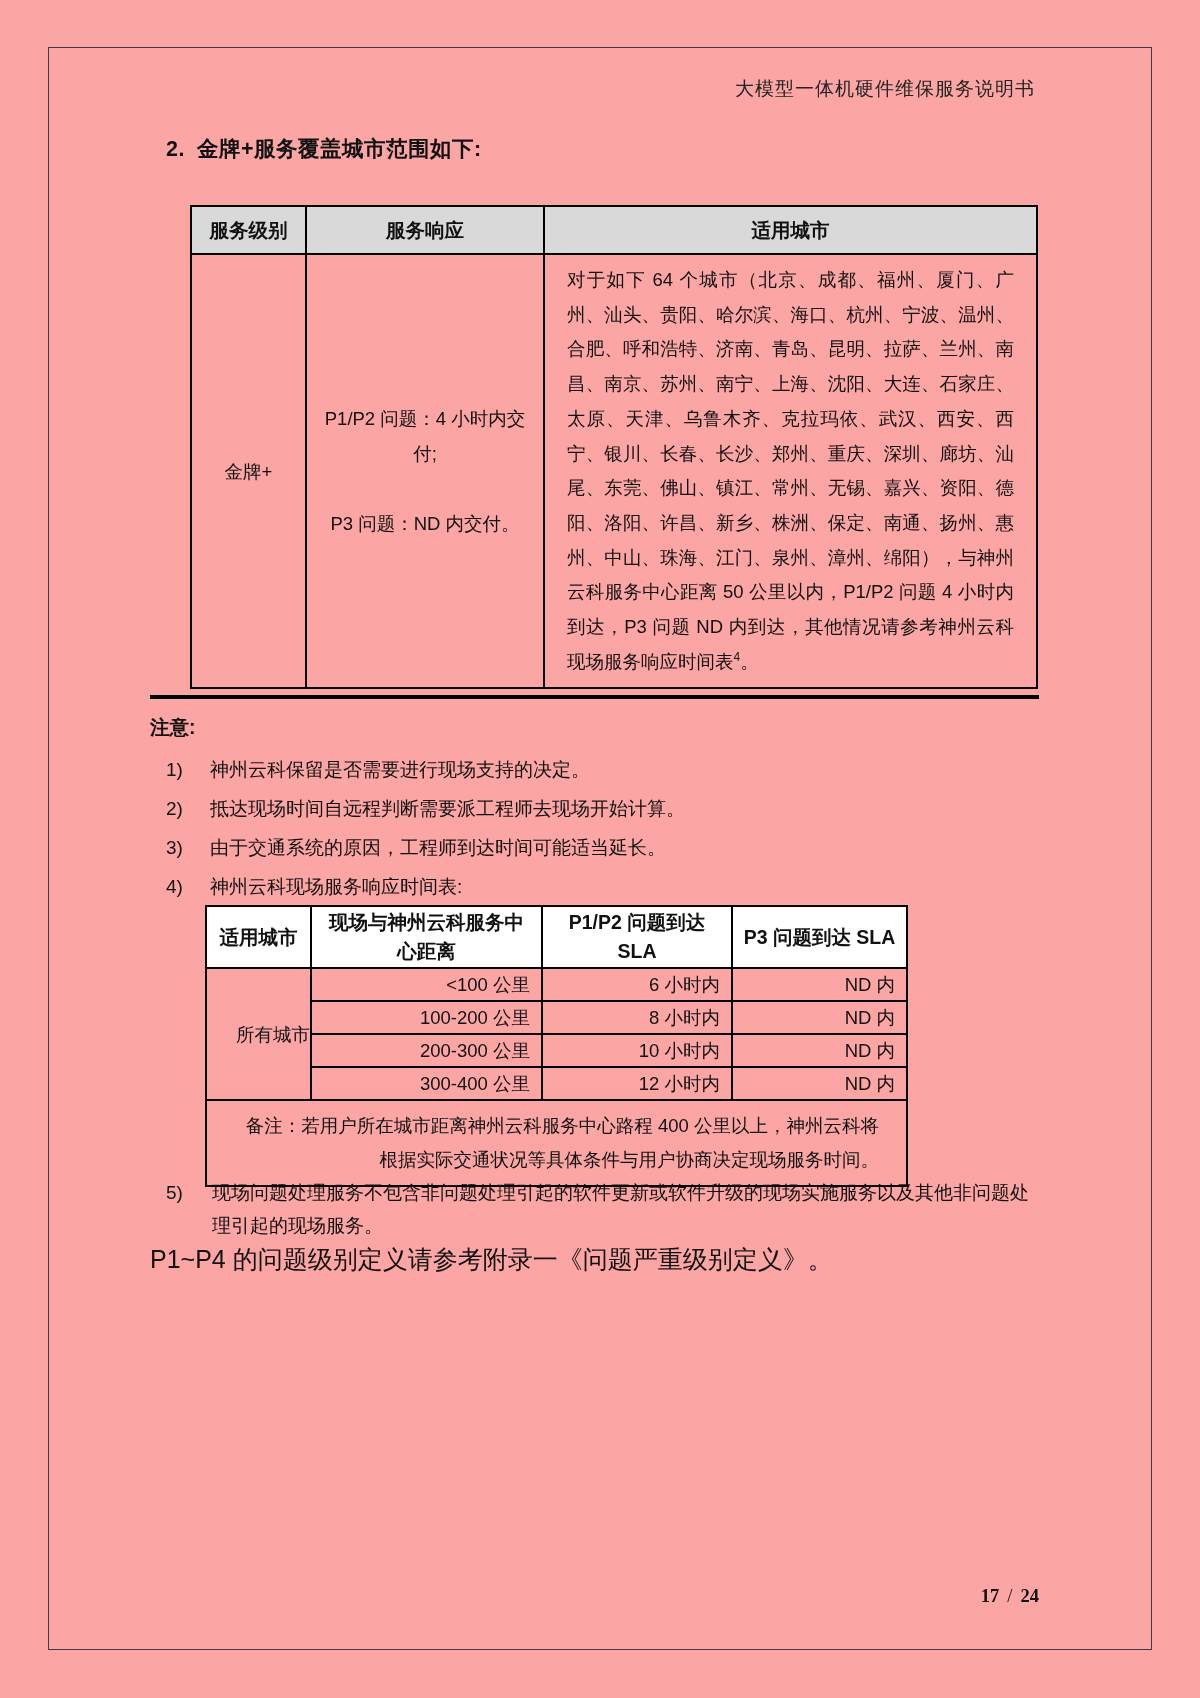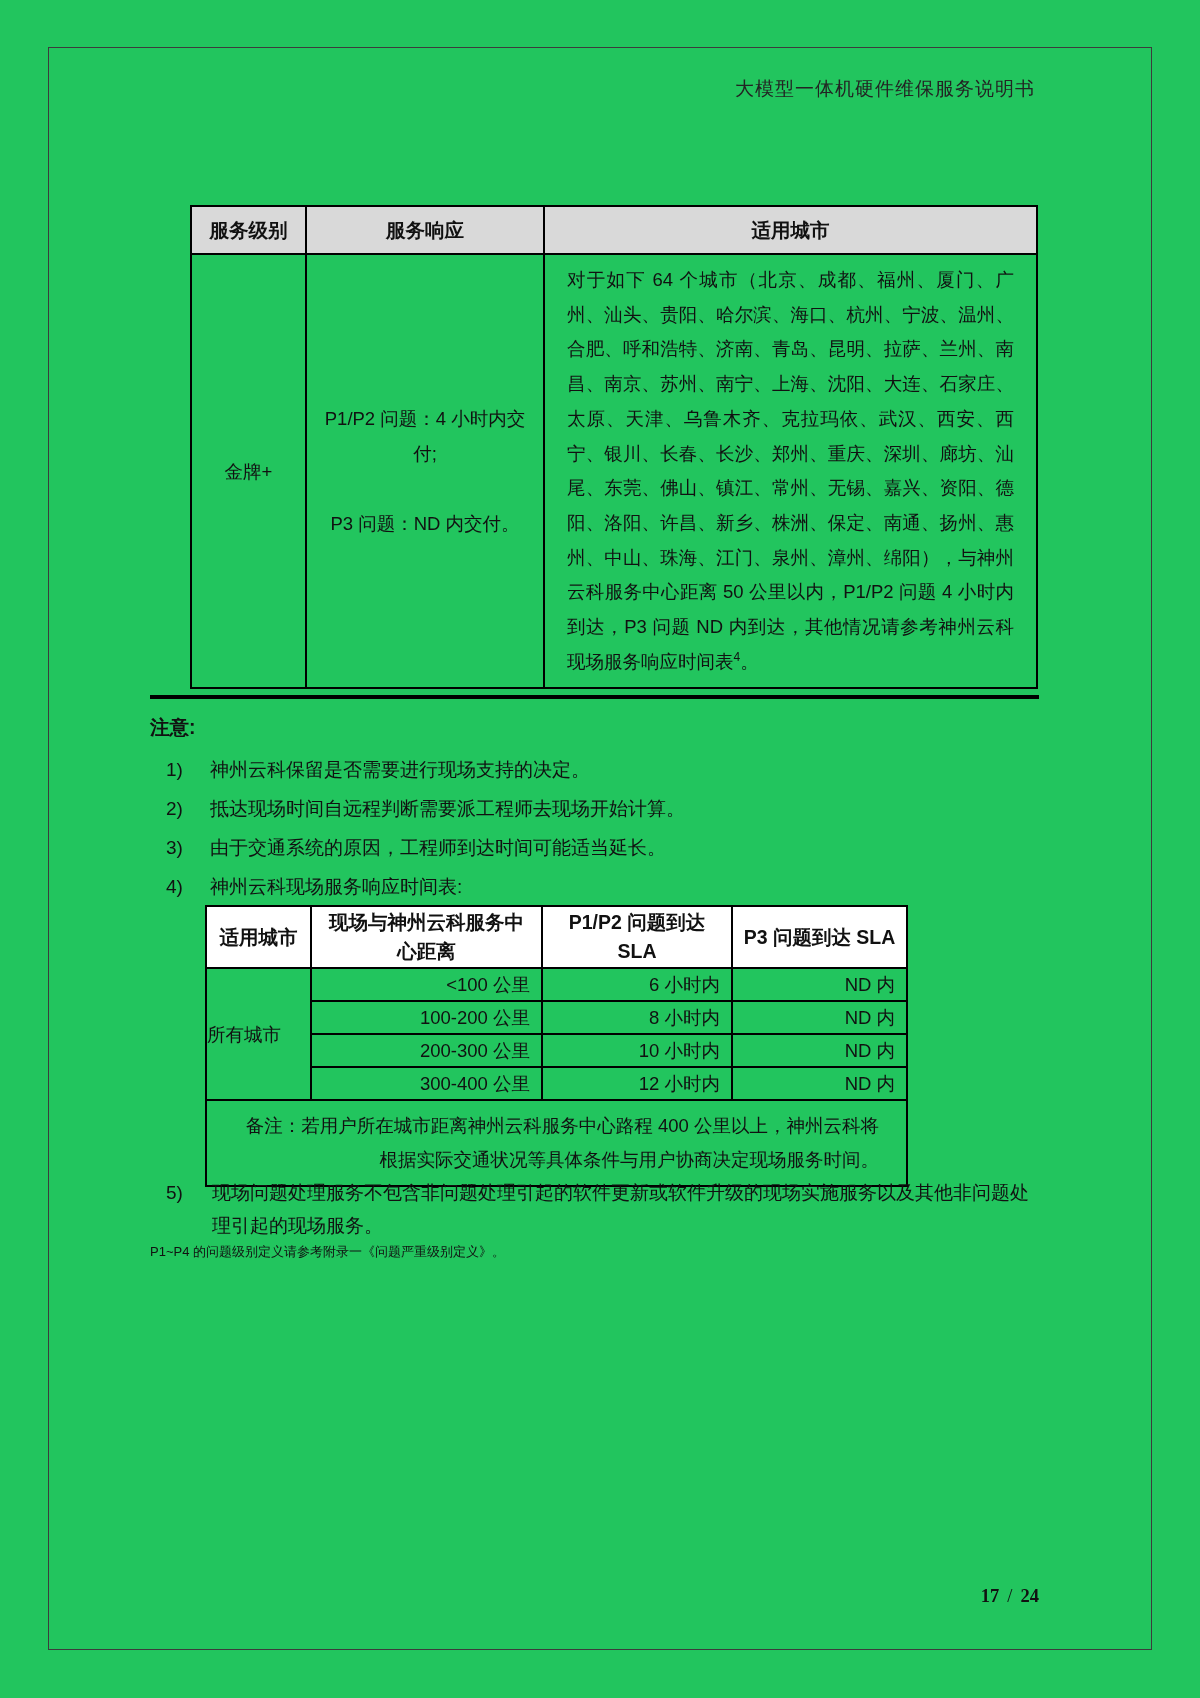--- a/index.html
+++ b/index.html
@@ -1,18 +1,18 @@
 <!DOCTYPE html>
 <html><head>
 <meta charset="utf-8">
 <style>
   * { box-sizing: border-box; }
   body { margin: 0; background: #ffffff; }
   .page {
-    position: relative; width: 1200px; height: 1698px; background: #22c55e;
+    position: relative; width: 1200px; height: 1698px; background: #fca5a5;
     font-family: "Liberation Sans", "DejaVu Sans", sans-serif; color: #111;
     overflow: hidden;
   }
   .page-frame {
     position: absolute; left: 48px; top: 47px; width: 1104px; height: 1603px;
     border: 1px solid #3c3c3c; pointer-events: none;
   }
   .doc-header {
     position: absolute; top: 76px; left: 150px; width: 885px; text-align: right;
     font-family: "Liberation Serif", "DejaVu Serif", serif; font-size: 19px;
@@ -54,44 +54,47 @@
   
   .t2 {
     position: absolute; left: 205px; top: 905px; width: 701px;
     border-collapse: collapse; table-layout: fixed; font-size: 18.5px;
   }
   .t2 th {
     border: 2px solid #000; font-weight: 700; font-size: 19.5px; text-align: center;
     height: 62px; line-height: 29px; padding: 0 8px; background: #fff;
   }
   .t2 td { border: 2px solid #000; height: 33px; padding: 0 11px; text-align: right; }
-  .t2 .group { text-align: left; padding: 0; }
+  .t2 .group { text-align: right; padding: 0; }
   .t2 .remark { height: auto; padding: 8px 27px; line-height: 34px; }
 
   .item5 {
     position: absolute; left: 166px; top: 1176px; width: 874px; display: flex;
     font-size: 19px; line-height: 33px;
   }
   .item5 .note-num { width: 46px; }
-  .closing { position: absolute; left: 150px; top: 1243px; font-size: 13px; }
+  .closing { position: absolute; left: 150px; top: 1243px; font-size: 25px; }
 
   .footer {
     position: absolute; left: 150px; top: 1586px; width: 889px; text-align: right;
     font-family: "Liberation Serif", "DejaVu Serif", serif; font-weight: 700; font-size: 18.5px;
   }
   .footer .sep { margin: 0 8px; font-weight: 400; }
 </style>
 </head>
 <body>
 
 <div class="page">
   <div class="page-frame"></div>
 
   <div class="doc-header">大模型一体机硬件维保服务说明书</div>
 
+  <div class="heading">
+    <span class="num">2.</span><span>金牌+服务覆盖城市范围如下:</span>
+  </div>
 
   <table class="t1">
     <colgroup>
         <col style="width:115px">
         <col style="width:238px">
         <col style="width:493px">
       </colgroup>
     <thead>
       <tr>
         <th>服务级别</th>

